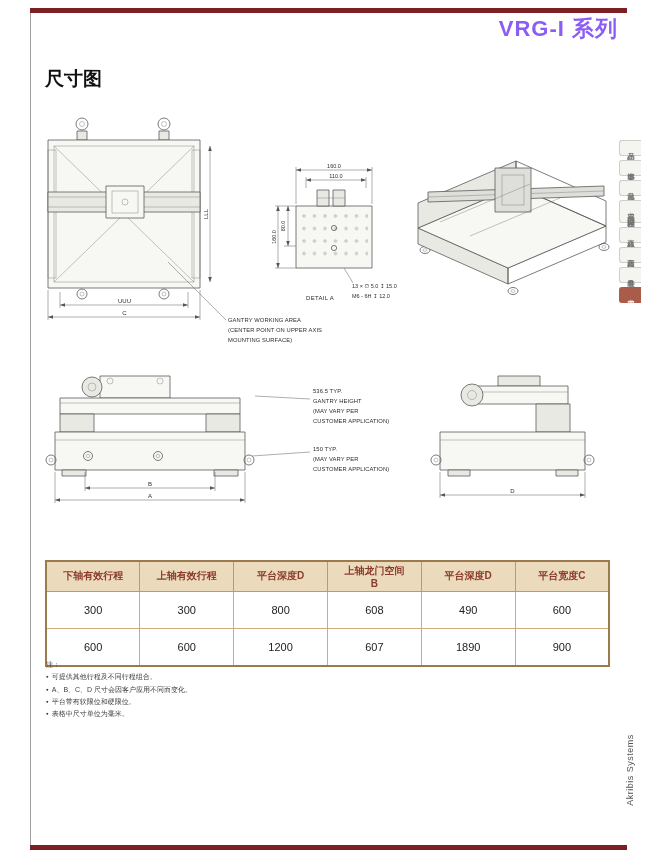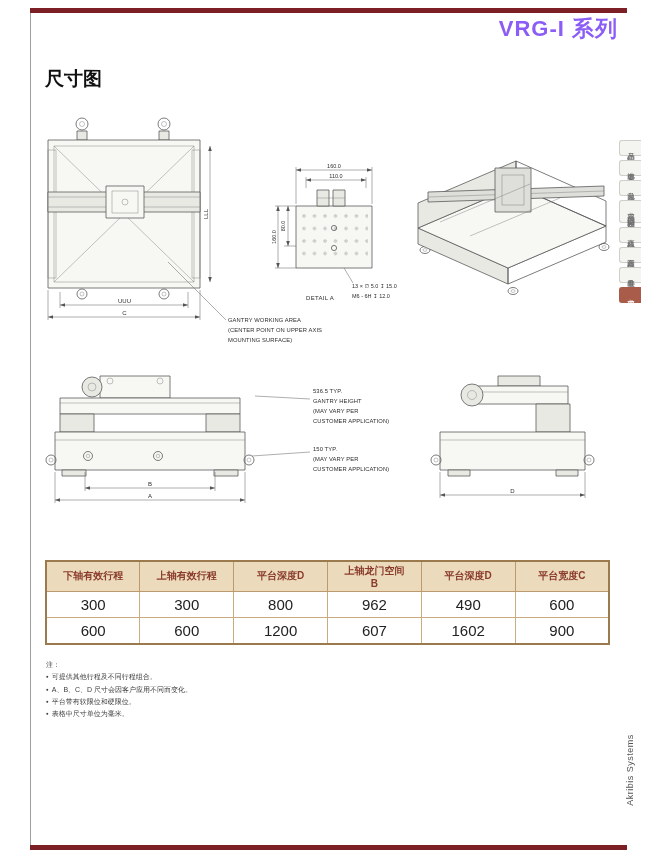--- a/index.html
+++ b/index.html
@@ -24,21 +24,21 @@
   .txt {font-family:"Liberation Sans",sans-serif; font-size:6px; fill:#2e2e2e;}
   .txts {font-size:5.5px;}
 
   .ann {position:absolute; font-size:5.8px; line-height:1.7; color:#2e2e2e; white-space:pre-line; letter-spacing:.1px;}
   .ann-gwa {left:228px; top:316px; width:130px;}
   .ann-gh  {left:313px; top:387px; width:120px;}
   .ann-ph  {left:313px; top:445px; width:120px;}
 
   .spec-table {position:absolute; left:45px; top:560px; width:565px; border-collapse:collapse; table-layout:fixed; border:2px solid #9b7a4e; background:#fff;}
   .spec-table th {background:#ebdabc; color:#8a3b2b; font-size:10px; font-weight:700; height:30px; border:1px solid #bd9a6d; padding:0 15px; text-align:center;}
-  .spec-table td {font-size:15px; color:#222; text-align:center; height:16px; border:1px solid #c9ab80; padding:4px;}
+  .spec-table td {font-size:11px; color:#222; text-align:center; height:16px; border:1px solid #c9ab80; padding:12px;}
 
   .notes {position:absolute; left:46px; top:661px; font-size:7px; color:#3c3c3c; line-height:1.25;}
   .note-label {margin-bottom:2px;}
   .note-line {display:flex; align-items:flex-start; gap:3px; margin-top:3.5px;}
   .bullet {font-size:4.5px; line-height:8px;}
 
   .side-tabs {position:absolute; left:619px; top:140px; width:22px; display:flex; flex-direction:column; gap:4px;}
   .tab {display:flex; align-items:center; justify-content:center; background:#f4f4f1; border:1px solid #cfcfca; border-right:none; border-radius:3px 0 0 3px; padding:5px 0; cursor:pointer;}
   .tab span {writing-mode:vertical-rl; text-orientation:upright; font-size:7.5px; letter-spacing:1px; color:#6e6e6e;}
   .tab.active {background:#a85c49; border-color:#a85c49;}
@@ -254,30 +254,30 @@
       <th>上轴龙门空间B</th>
       <th>平台深度D</th>
       <th>平台宽度C</th>
     </tr>
   </thead>
   <tbody>
     <tr>
       <td>300</td>
       <td>300</td>
       <td>800</td>
-      <td>962</td>
+      <td>608</td>
       <td>490</td>
       <td>600</td>
     </tr>
     <tr>
       <td>600</td>
       <td>600</td>
       <td>1200</td>
       <td>607</td>
-      <td>1602</td>
+      <td>1890</td>
       <td>900</td>
     </tr>
   </tbody>
 </table>
 
 <div class="notes">
   <div class="note-label">注：</div>
   <div class="note-line">
     <span class="bullet">●</span>
     <span>可提供其他行程及不同行程组合。</span>

